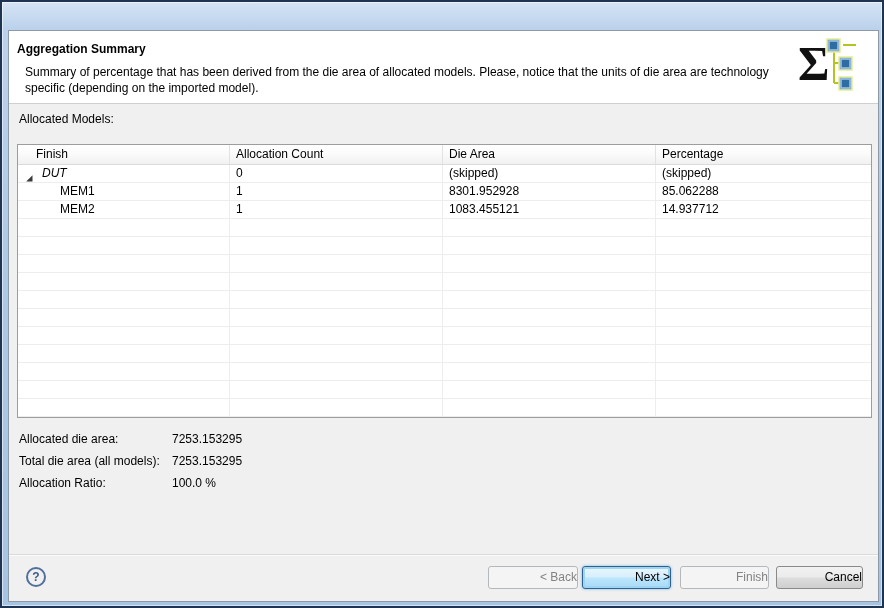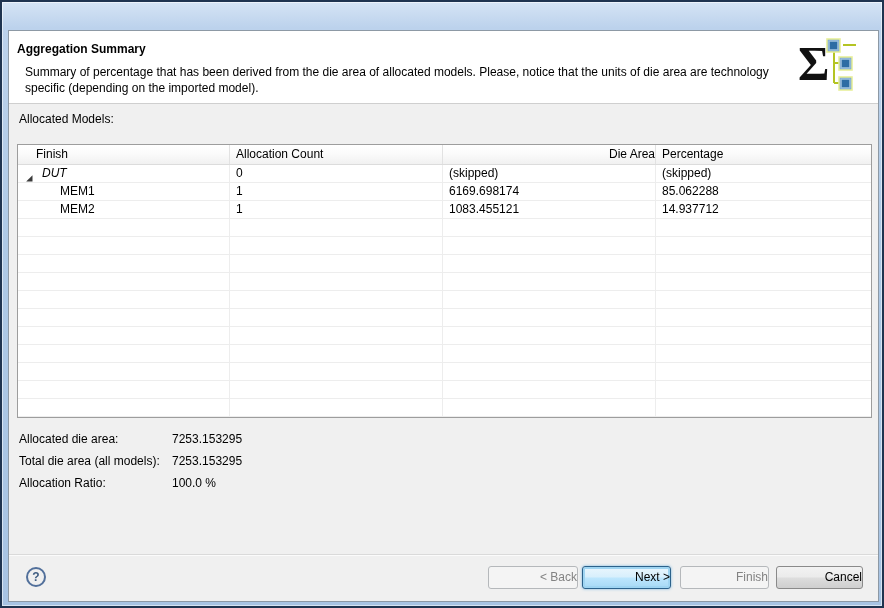--- a/index.html
+++ b/index.html
@@ -24,21 +24,21 @@
   .hdr-title{position:absolute;left:8px;top:11px;font-weight:bold;}
   .hdr-desc{position:absolute;left:16px;top:33px;width:747px;line-height:16px;}
   .sigma{position:absolute;right:14px;top:5px;}
   .models-label{position:absolute;left:10px;top:81px;}
   
   .table{position:absolute;left:8px;top:113px;width:855px;height:274px;background:#fff;border:1px solid #9d9d9d;box-sizing:border-box;overflow:hidden;}
   .thead{display:flex;height:20px;background:linear-gradient(180deg,#ffffff,#fbfbfb 45%,#f1f1f1);border-bottom:1px solid #dcdcdc;box-sizing:border-box;}
   .th{box-sizing:border-box;border-right:1px solid #e2e2e2;line-height:19px;padding-left:6px;white-space:nowrap;overflow:hidden;}
   .th.c0{width:212px;padding-left:18px;}
   .th.c1{width:213px;}
-  .th.c2{width:213px;text-align:right;}
+  .th.c2{width:213px;}
   .th.c3{flex:1;border-right:none;}
   .trow{display:flex;height:18px;border-bottom:1px solid #ededed;box-sizing:border-box;}
   .td{box-sizing:border-box;border-right:1px solid #ededed;line-height:17px;padding-left:6px;white-space:nowrap;overflow:hidden;position:relative;}
   .td.c0{width:212px;padding-left:0;}
   .td.c1{width:213px;}
   .td.c2{width:213px;}
   .td.c3{flex:1;border-right:none;}
   .expander{position:absolute;left:8px;top:5px;width:7px;height:7px;}
   .elem.lv0{padding-left:24px;font-style:italic;}
   .elem.lv1{padding-left:42px;}
@@ -96,21 +96,21 @@
             <div class="td c0"><span class="expander"><svg width="7" height="7">
                   <path d="M6.5 0.2 L6.5 6.5 L0.2 6.5 Z" fill="#3b3b3b"></path>
                 </svg></span><span class="elem lv0">DUT</span></div>
             <div class="td c1">0</div>
             <div class="td c2">(skipped)</div>
             <div class="td c3">(skipped)</div>
           </div>
           <div class="trow">
             <div class="td c0"><span class="elem lv1">MEM1</span></div>
             <div class="td c1">1</div>
-            <div class="td c2">6169.698174</div>
+            <div class="td c2">8301.952928</div>
             <div class="td c3">85.062288</div>
           </div>
           <div class="trow">
             <div class="td c0"><span class="elem lv1">MEM2</span></div>
             <div class="td c1">1</div>
             <div class="td c2">1083.455121</div>
             <div class="td c3">14.937712</div>
           </div>
           <div class="trow">
             <div class="td c0"></div>

